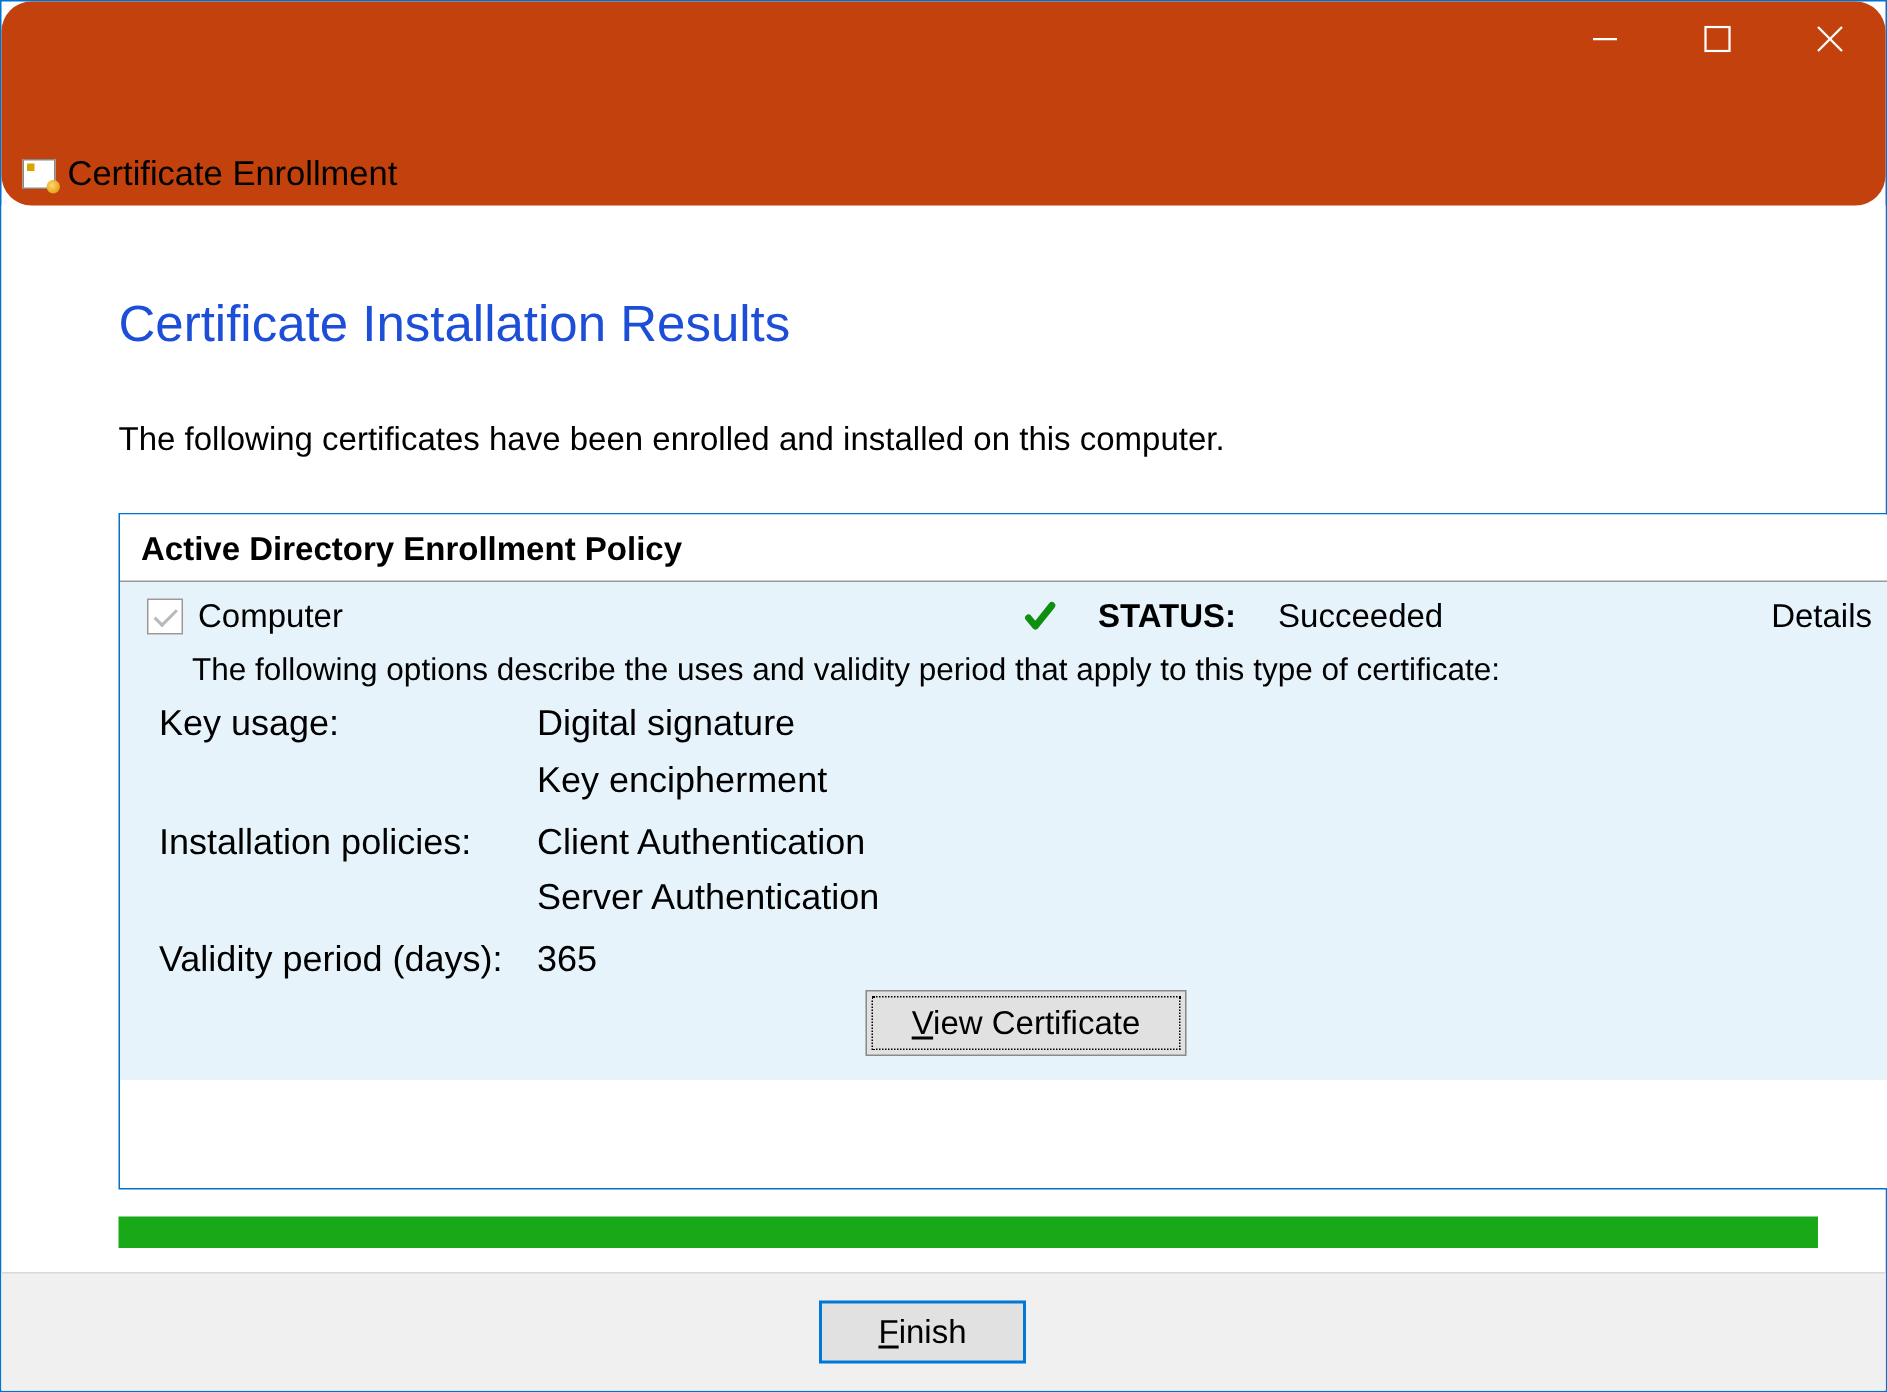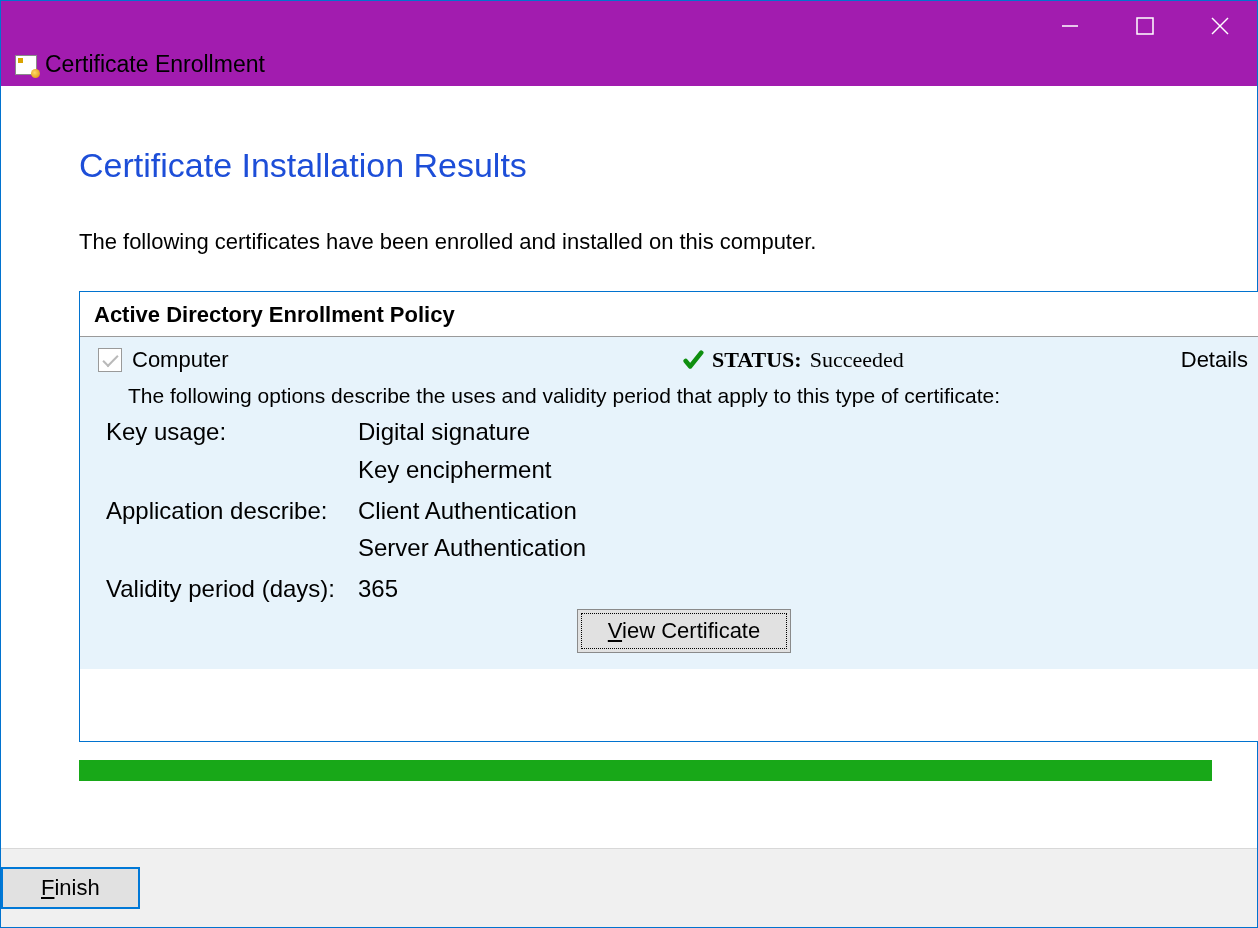--- a/index.html
+++ b/index.html
@@ -14,23 +14,24 @@
   .window {
     width: 1258px;
     height: 928px;
     border: 1px solid #0173cf;
     box-sizing: border-box;
     display: flex;
     flex-direction: column;
     background: #ffffff;
   }
   .titlebar {
-    height: 85px;
-    background: #a21caf;
+    height: 136px;
+    background: #c2410c;
     position: relative;
+    border-radius: 20px;
   }
   .window-controls {
     position: absolute;
     top: 0;
     right: 0;
     height: 50px;
     display: flex;
   }
   .win-ctrl {
     width: 75px;
@@ -139,22 +140,21 @@
     height: 6px;
     border-left: 2px solid #b9b9b9;
     border-bottom: 2px solid #b9b9b9;
     transform: rotate(-45deg);
   }
   .cert-name { flex: 0 0 auto; }
   .status-block {
     margin-left: auto;
     display: flex;
     align-items: center;
-    gap: 8px;
-    font-family: Liberation Serif, serif;
+    gap: 28px;
   }
   .check-icon {
     width: 22px;
     height: 22px;
   }
   .status-label { font-weight: 700; font-size: 22px; }
   .status-value { font-size: 22px; }
   .details-toggle {
     margin-left: auto;
     display: flex;
@@ -209,21 +209,21 @@
     background: #18a818;
     margin: 18px 0 0 0;
   }
   .footer {
     margin-top: auto;
     height: 78px;
     background: #f0f0f0;
     border-top: 1px solid #d8d8d8;
     display: flex;
     align-items: center;
-    justify-content: flex-start;
+    justify-content: center;
     padding-right: 28px;
   }
   .finish-btn {
     font-family: inherit;
     font-size: 22px;
     padding: 6px 38px;
     background: #e1e1e1;
     border: 2px solid #0078d7;
     cursor: pointer;
   }
@@ -284,21 +284,21 @@
           </div>
 
           <div class="cert-desc">The following options describe the uses and validity period that apply to this type of certificate:</div>
 
           <div class="kv">
             <div class="k">Key usage:</div>
             <div class="v">Digital signature
 Key encipherment</div>
           </div>
           <div class="kv">
-            <div class="k">Application describe:</div>
+            <div class="k">Installation policies:</div>
             <div class="v">Client Authentication
 Server Authentication</div>
           </div>
           <div class="kv">
             <div class="k">Validity period (days):</div>
             <div class="v">365</div>
           </div>
 
           <div class="view-cert-wrap">
             <button class="view-cert-btn"><span class="u">V</span><span>iew Certificate</span></button>

